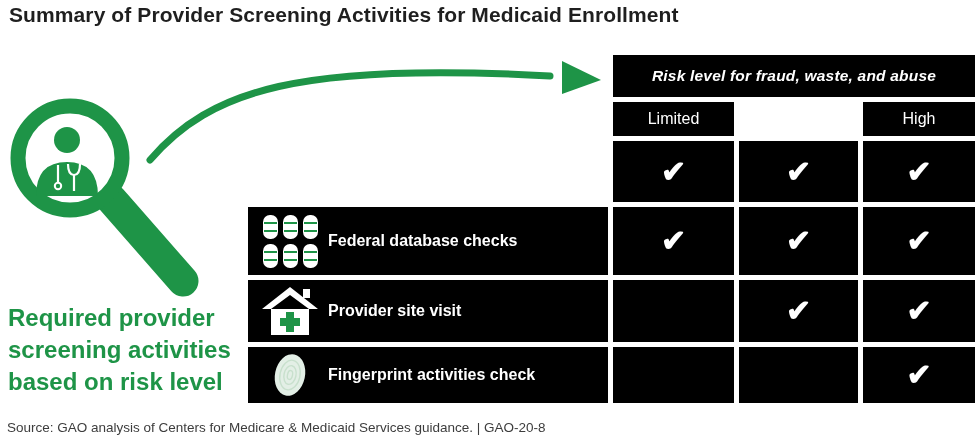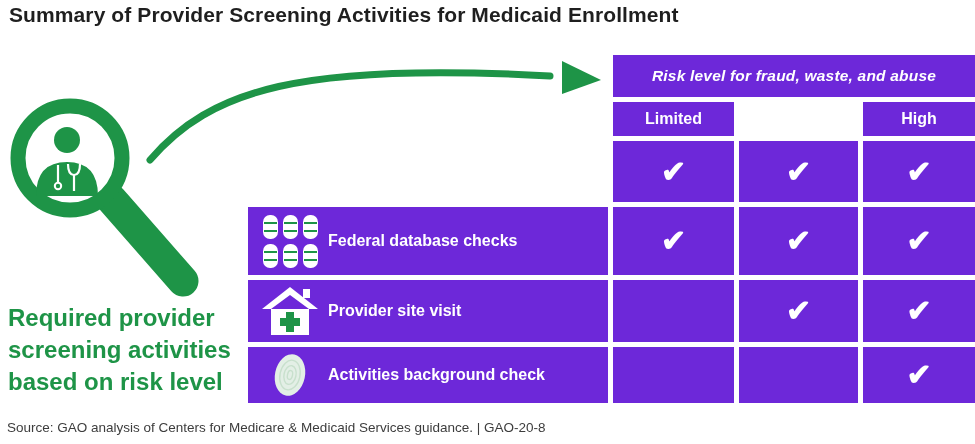--- a/index.html
+++ b/index.html
@@ -16,29 +16,29 @@
     position:absolute;left:8px;top:302px;width:250px;
     font-size:24px;line-height:32px;font-weight:bold;color:#1e9447;
   }
   .risk-table{
     position:absolute;left:248px;top:55px;
     display:grid;
     grid-template-columns:360px 121px 119px 112px;
     grid-template-rows:42px 34px 61px 68px 62px 56px;
     gap:5px;
   }
-  .cell{background:#6d28d9;color:#ffffff;}
+  .cell{background:#000000;color:#ffffff;}
   .risk-head{
     grid-column:2/5;grid-row:1;
     display:flex;align-items:center;justify-content:center;
     font-size:15.5px;font-weight:bold;font-style:italic;letter-spacing:.2px;
   }
   .col-head{
     display:flex;align-items:center;justify-content:center;
-    font-size:16px;font-weight:bold;
+    font-size:16px;font-weight:normal;
   }
   .row-label{
     grid-column:1;display:flex;align-items:center;
     padding-left:10px;box-sizing:border-box;
   }
   .icon-box{width:64px;height:100%;display:flex;align-items:center;justify-content:center;flex:0 0 64px;}
   .row-label .txt{font-size:16px;font-weight:bold;padding-left:6px;}
   .check-cell{
     display:flex;align-items:center;justify-content:center;
     font-size:30px;font-weight:bold;line-height:1;
@@ -129,20 +129,20 @@
     <span class="icon-box">
       <svg width="46" height="52" viewBox="0 0 46 52">
         <g transform="rotate(12 23 26)">
           <ellipse cx="23" cy="26" rx="15" ry="21" fill="#e3efe6"></ellipse>
           <ellipse cx="23" cy="26" rx="10" ry="15" fill="none" stroke="#c8e0cd" stroke-width="1.4"></ellipse>
           <ellipse cx="23" cy="26" rx="6" ry="9.5" fill="none" stroke="#c8e0cd" stroke-width="1.4"></ellipse>
           <ellipse cx="23" cy="26" rx="2.5" ry="4.5" fill="none" stroke="#c8e0cd" stroke-width="1.4"></ellipse>
         </g>
       </svg>
     </span>
-    <span class="txt">Activities background check</span>
+    <span class="txt">Fingerprint activities check</span>
   </div>
   <div class="cell check-cell" style="grid-column:2;grid-row:6;"></div>
   <div class="cell check-cell" style="grid-column:3;grid-row:6;"></div>
   <div class="cell check-cell" style="grid-column:4;grid-row:6;">✔</div>
 </div>
 
 <div class="src">Source: GAO analysis of Centers for Medicare &amp; Medicaid Services guidance.  |  GAO-20-8</div>
 
 </body></html>

